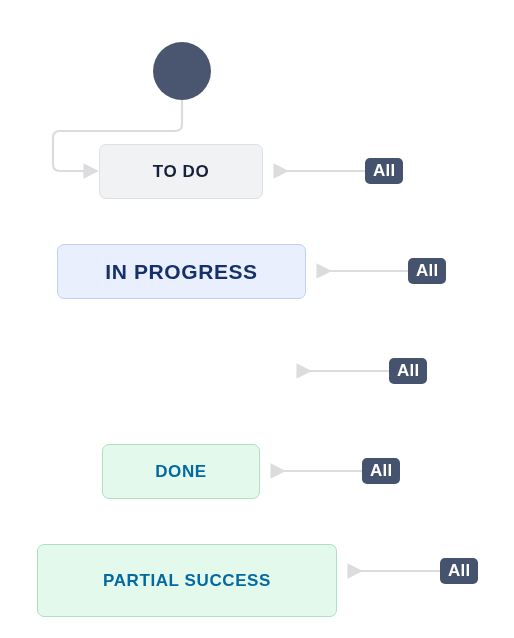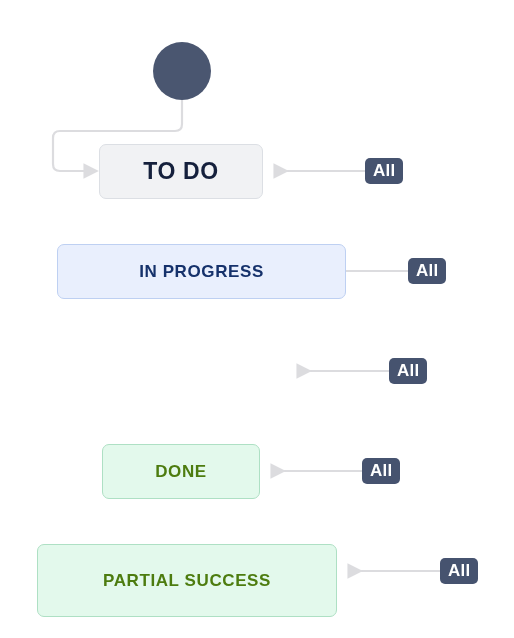--- a/index.html
+++ b/index.html
@@ -51,21 +51,21 @@
     color: #15203c;
   }
   .node-blue {
     background: #e9effd;
     border-color: #bed0f2;
     color: #15316b;
   }
   .node-green {
     background: #e3f9ec;
     border-color: #aee0c4;
-    color: #4d7c0f;
+    color: #0369a1;
   }
   .transition-badge {
     position: absolute;
     box-sizing: border-box;
     display: flex;
     align-items: center;
     justify-content: center;
     background: #46536f;
     color: #ffffff;
     border-radius: 5px;
@@ -107,25 +107,25 @@
     <g>
       <line x1="362" y1="471" x2="272" y2="471" stroke="#dcdcdf" stroke-width="2.2" marker-end="url(#arrow-left)"></line>
     </g>
     <g>
       <line x1="440" y1="571" x2="349" y2="571" stroke="#dcdcdf" stroke-width="2.2" marker-end="url(#arrow-left)"></line>
     </g>
   </svg>
 
   <div class="start-node" style="left:153px; top:42px; width:58px; height:58px;"></div>
 
-  <div class="status-node node-todo" style="left:99px; top:144px; width:164px; height:55px; font-size:23px;">
+  <div class="status-node node-todo" style="left:99px; top:144px; width:164px; height:55px; font-size:17px;">
     <span>TO DO</span>
   </div>
 
-  <div class="status-node node-blue" style="left:57px; top:244px; width:289px; height:55px; font-size:17px;">
+  <div class="status-node node-blue" style="left:57px; top:244px; width:249px; height:55px; font-size:21px;">
     <span>IN PROGRESS</span>
   </div>
 
 
   <div class="status-node node-green" style="left:102px; top:444px; width:158px; height:55px; font-size:17px;">
     <span>DONE</span>
   </div>
 
   <div class="status-node node-green" style="left:37px; top:544px; width:300px; height:73px; font-size:17px;">
     <span>PARTIAL SUCCESS</span>

